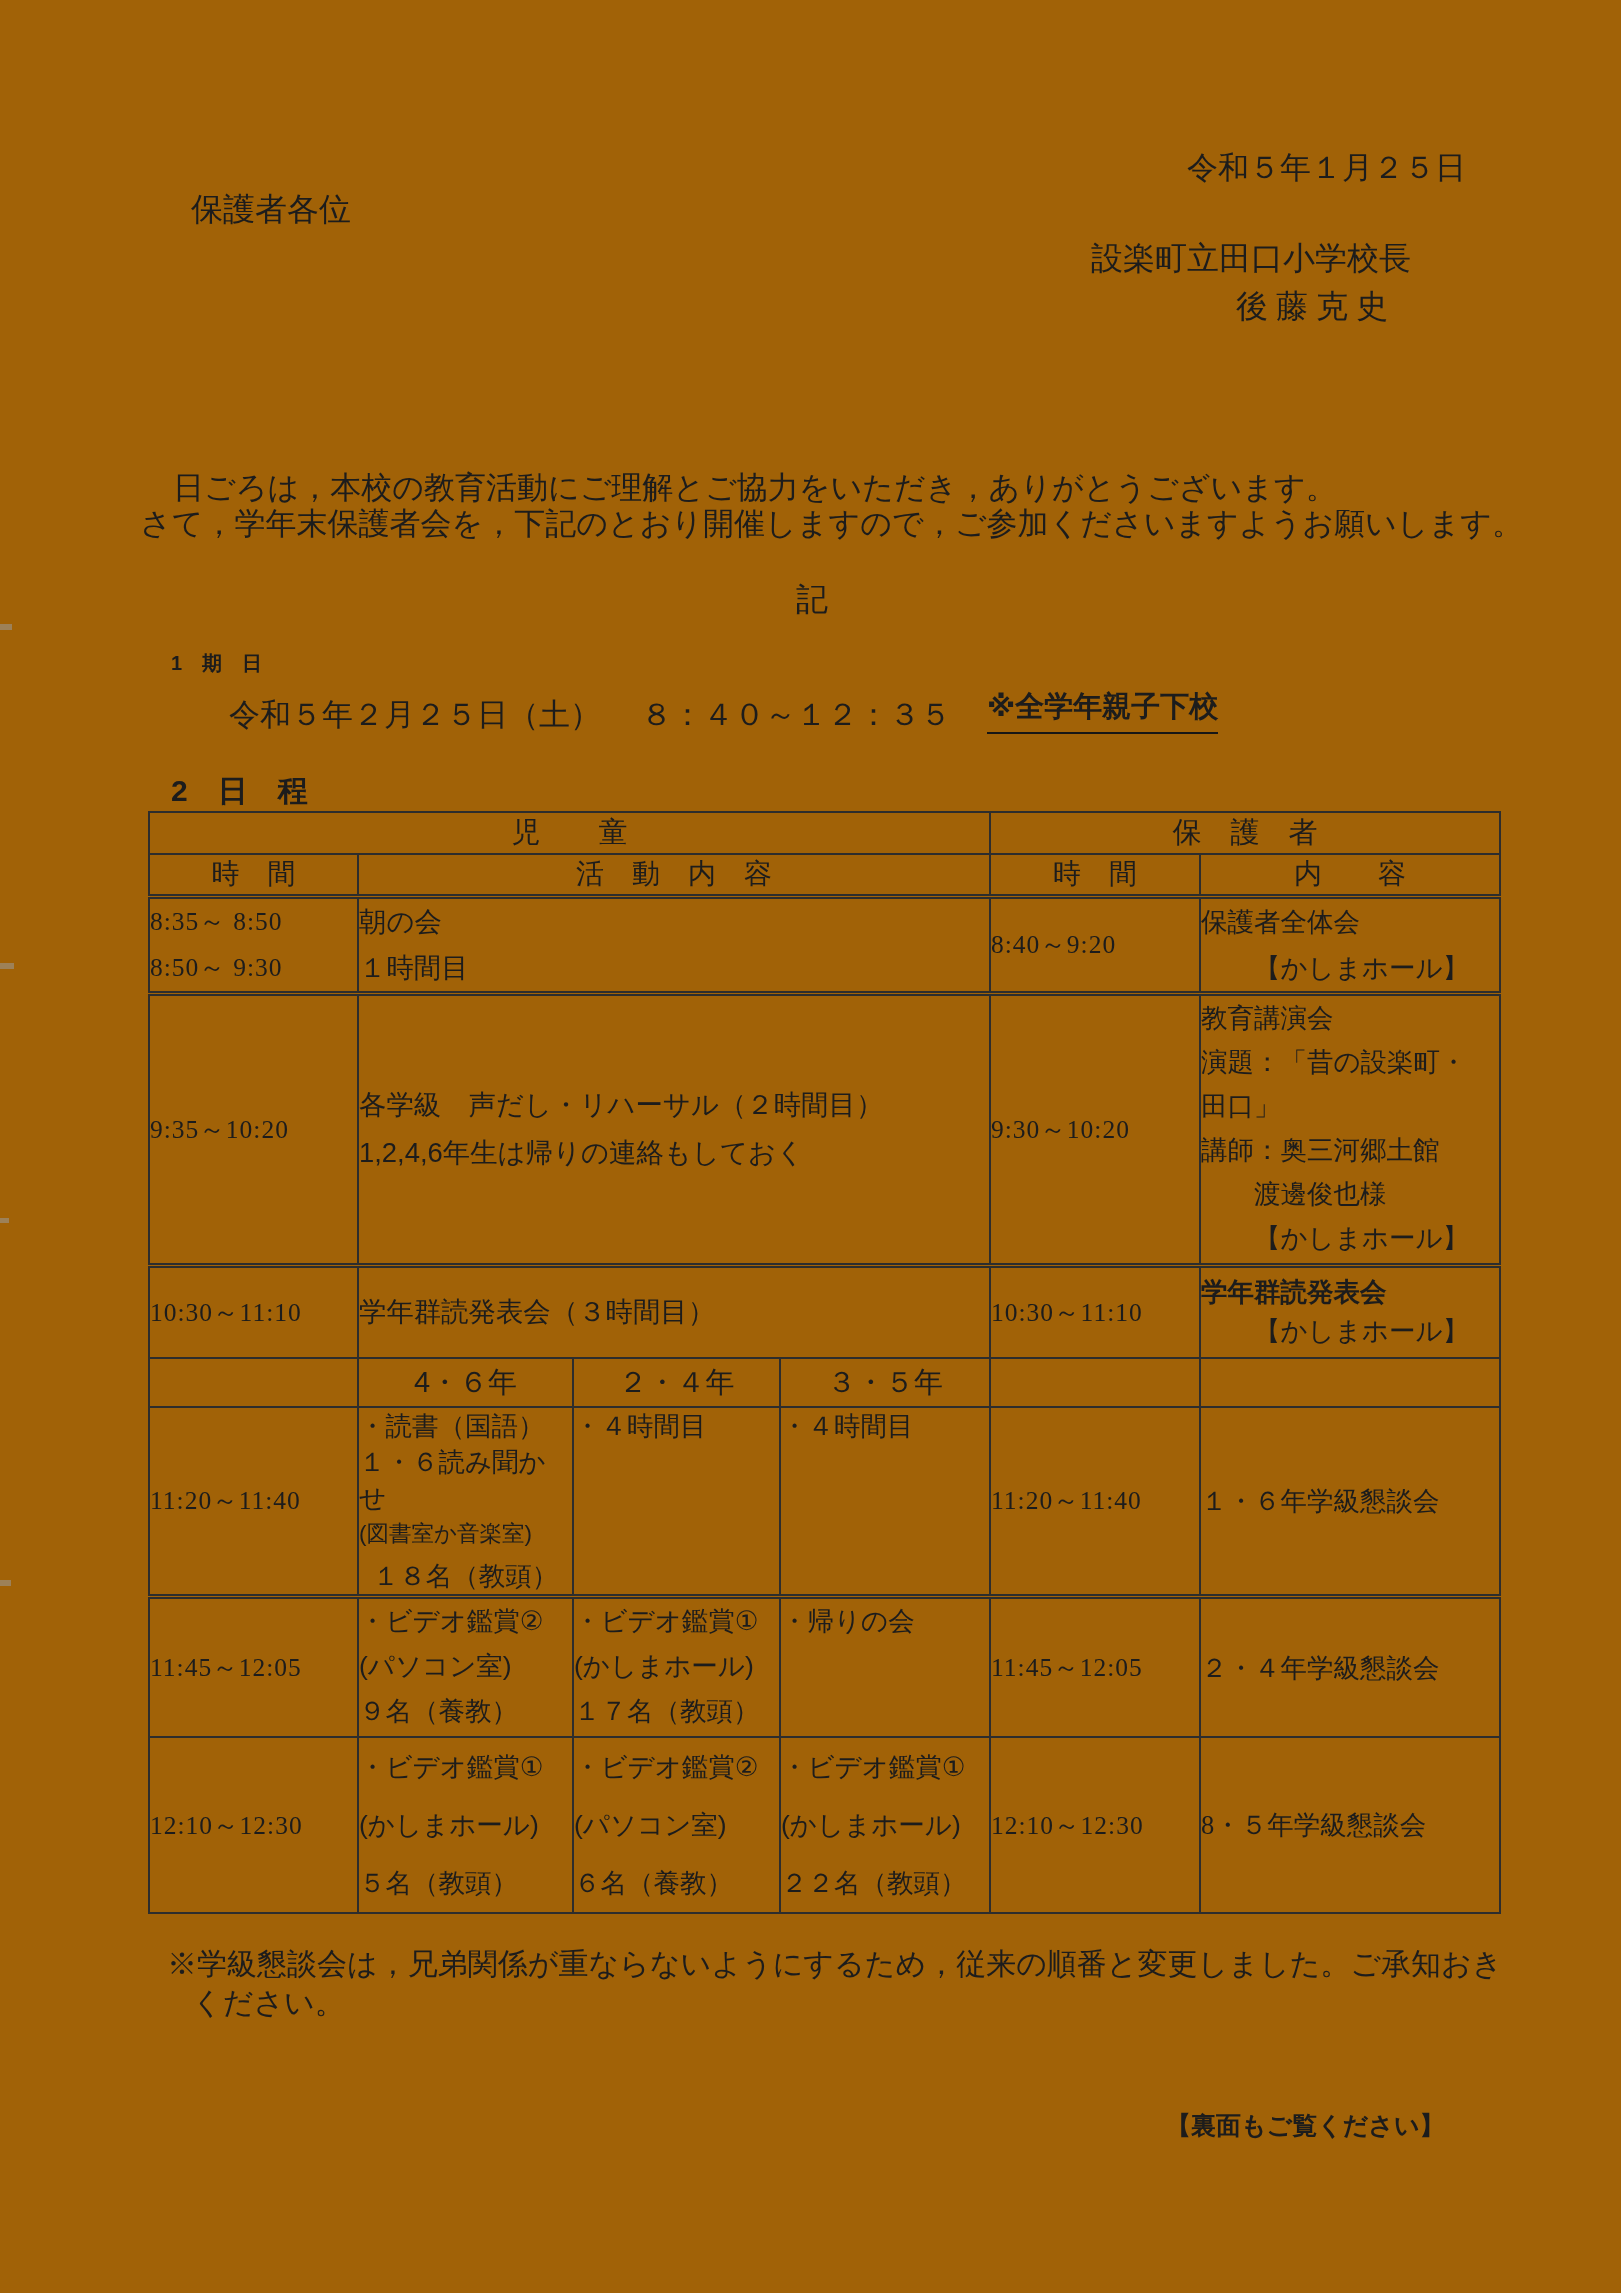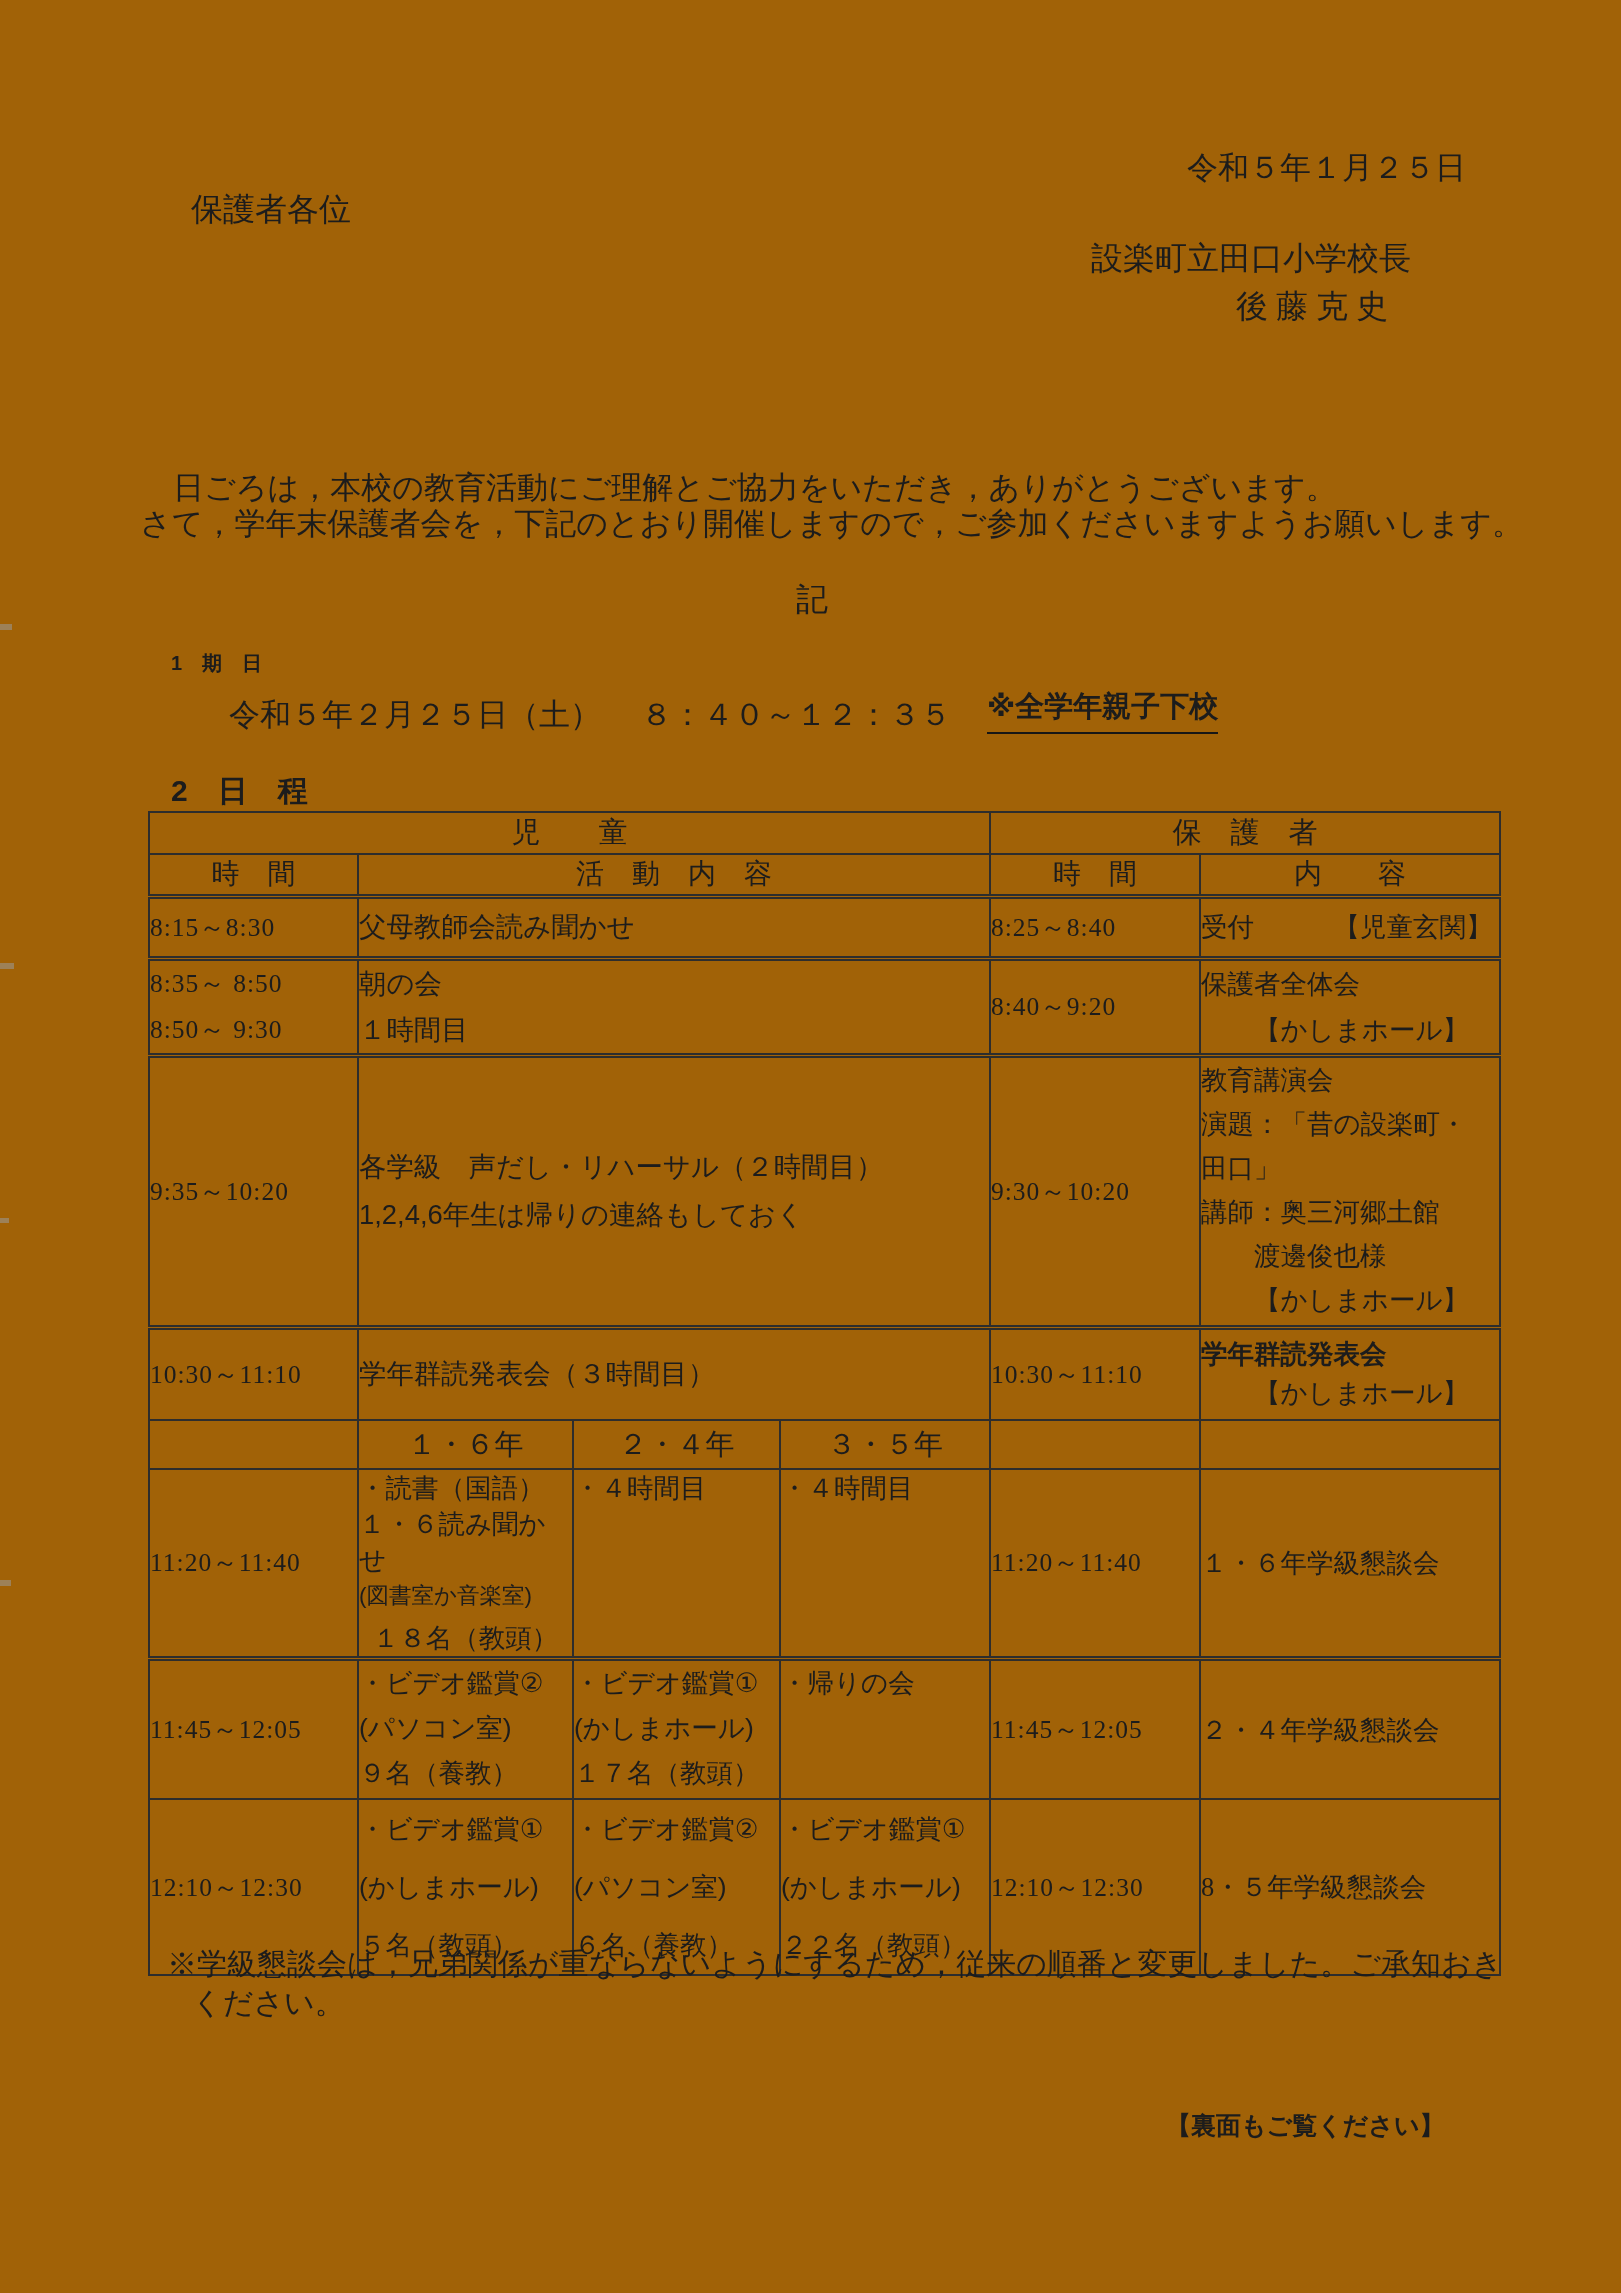--- a/index.html
+++ b/index.html
@@ -92,26 +92,20 @@
         <tr class="trh1">
       <th class="grp" colspan="4">児　　童</th>
       <th class="grp" colspan="2">保　護　者</th>
     </tr>
     <tr class="trh2 dbl">
       <th class="colh">時　間</th>
       <th class="colh" colspan="3">活　動　内　容</th>
       <th class="colh">時　間</th>
       <th class="colh">内　　容</th>
     </tr>
-    <tr class="tr0815 dbl">
-      <td class="time">8:15～8:30</td>
-      <td class="act" colspan="3">父母教師会読み聞かせ</td>
-      <td class="time">8:25～8:40</td>
-      <td class="par-serif">受付　　　【児童玄関】</td>
-    </tr>
     <tr class="tr0835 dbl">
       <td class="time pre lh47">8:35～ 8:50
 8:50～ 9:30</td>
       <td class="act pre lh47" colspan="3">朝の会
 １時間目</td>
       <td class="time">8:40～9:20</td>
       <td class="par-serif pre lh47">保護者全体会
 　　【かしまホール】</td>
     </tr>
     <tr class="tr0935 dbl">
@@ -130,21 +124,21 @@
       <td class="time">10:30～11:10</td>
       <td class="act" colspan="3">学年群読発表会（３時間目）</td>
       <td class="time">10:30～11:10</td>
       <td class="par-gothic">
         <span class="bmain">学年群読発表会</span>
         <span class="bsub">　　【かしまホール】</span>
       </td>
     </tr>
     <tr class="trgh">
       <td class="time"></td>
-      <th class="gh">１・６年</th>
+      <th class="gh">4・６年</th>
       <th class="gh">２・４年</th>
       <th class="gh">３・５年</th>
       <td></td>
       <td></td>
     </tr>
     <tr class="tr1120 dbl">
       <td class="time">11:20～11:40</td>
       <td class="gcell l37">
         <span class="gline">・読書（国語）</span>
         <span class="gline">１・６読み聞かせ</span>

